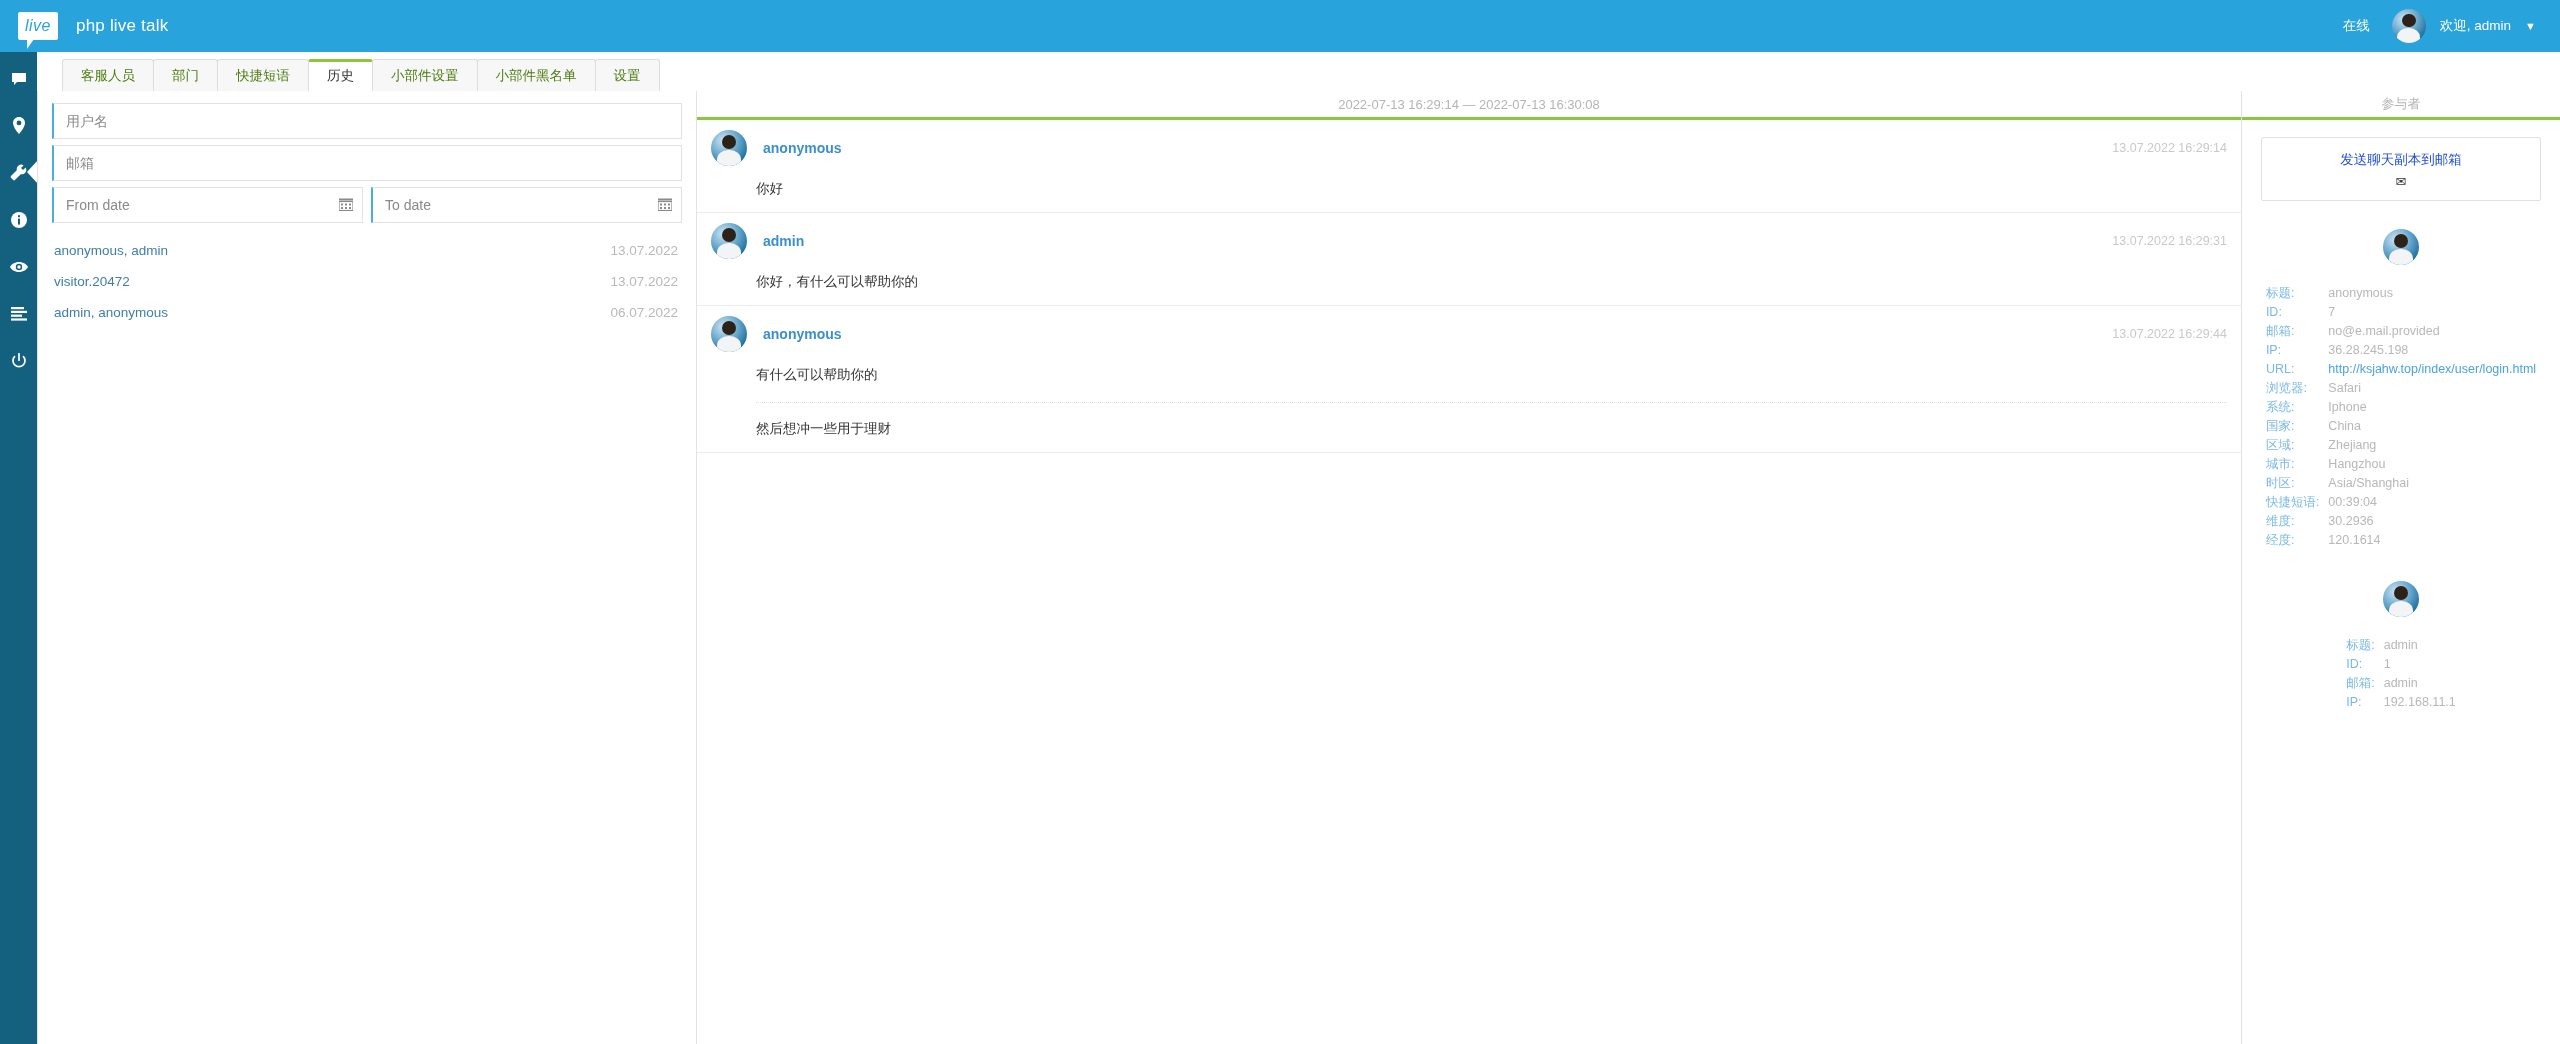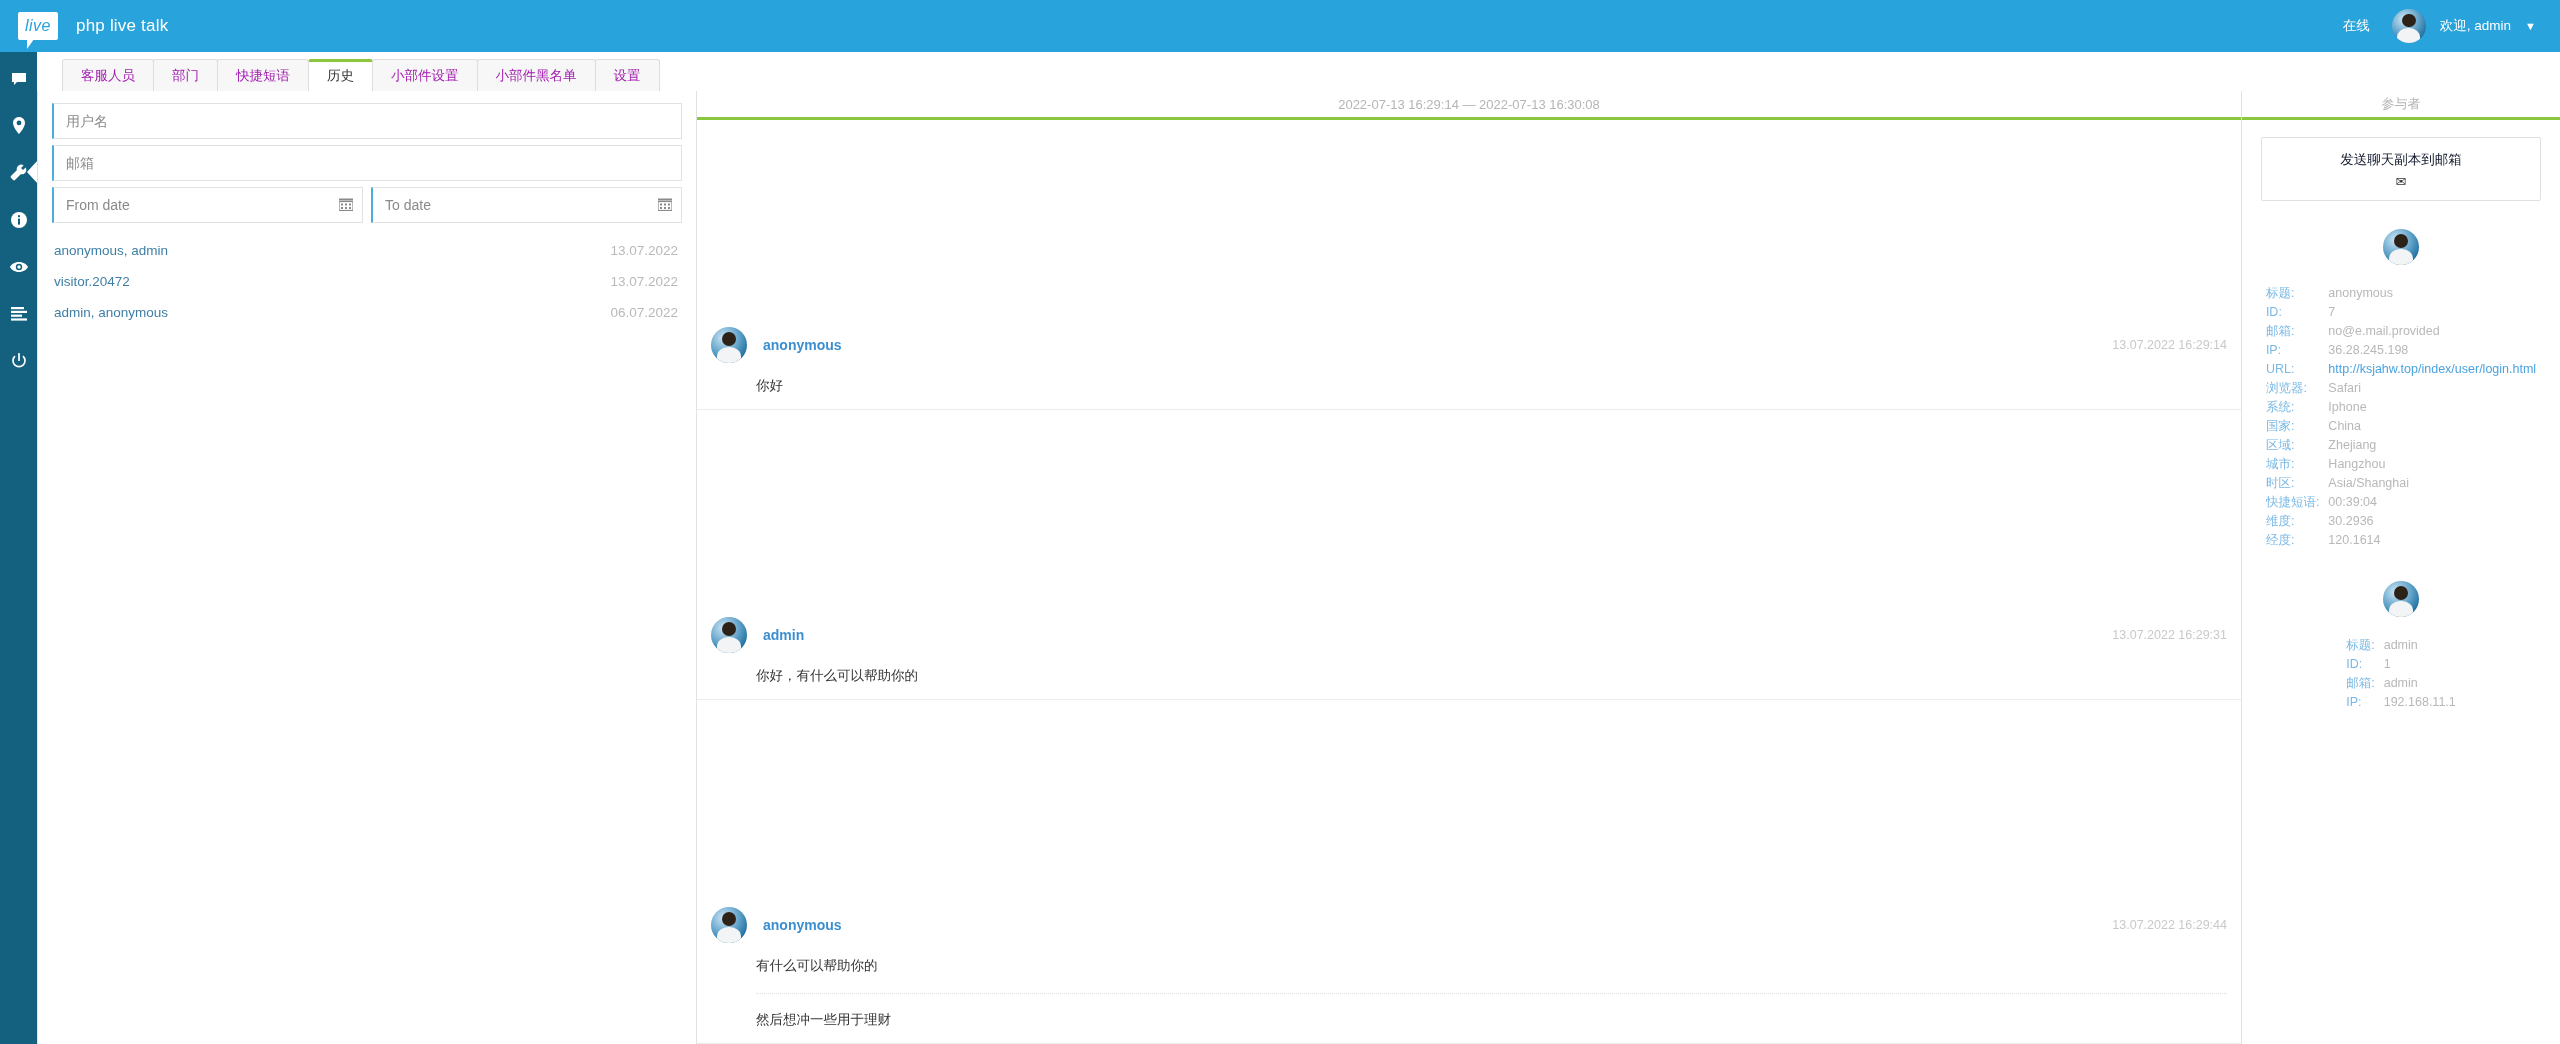--- a/index.html
+++ b/index.html
@@ -98,21 +98,21 @@
     display: flex; align-items: flex-end;
   }
   .tab {
     background: #f7f7f7;
     border: 1px solid #dddddd;
     border-bottom: none;
     border-top: 1px solid #dddddd;
     margin-right: -1px;
     padding: 8px 18px 7px 18px;
     font-size: 13.5px;
-    color: #a21caf;
+    color: #4d7c0f;
     line-height: 16px;
     border-radius: 3px 3px 0 0;
     position: relative; top: 0;
   }
   .tab.active {
     background: #ffffff;
     border-top: 3px solid #8cc63e;
     padding-top: 6px;
     color: #333333;
     z-index: 3;
@@ -175,21 +175,20 @@
   }
   .history-name { color: #3f7fa5; }
   .history-date { color: #b9b9b9; }
 
   
   #chat-col {
     flex: 1 1 auto;
     border-right: 1px solid #e2e2e2;
     display: flex; flex-direction: column;
     min-width: 0;
-    justify-content: space-between;
   }
   #chat-head {
     height: 29px;
     display: flex; align-items: center; justify-content: center;
     font-size: 13px; color: #b5b5b5;
     border-bottom: 3px solid #8cc63e;
   }
   .msg {
     border-bottom: 1px solid #ececec;
     padding: 10px 14px 14px 14px;
@@ -223,21 +222,21 @@
     border-bottom: 3px solid #8cc63e;
   }
   #mail-box {
     margin: 17px 19px 0 19px;
     border: 1px solid #e0e0e0;
     border-radius: 2px;
     padding: 13px 8px 11px 8px;
     text-align: center;
     cursor: pointer;
   }
-  #mail-link { font-size: 13.5px; color: #0f172a; display: block; }
+  #mail-link { font-size: 13.5px; color: #1d4ed8; display: block; }
   #mail-glyph { font-size: 13px; color: #333333; margin-top: 5px; display: block; }
 
   .participant { padding: 28px 10px 0 10px; text-align: center; }
   .p-av { width: 36px; height: 36px; margin: 0 auto; }
   .p-table { margin: 18px auto 0 auto; border-collapse: collapse; }
   .p-table td { font-size: 12.5px; padding: 2.5px 0; line-height: 14px; }
   .p-key { color: #79b8e5; text-align: left; padding-right: 9px !important; white-space: nowrap; }
   .p-val { color: #b8b8b8; text-align: left; white-space: nowrap; }
   .p-val.link { color: #4aa3e0; }
 </style>

